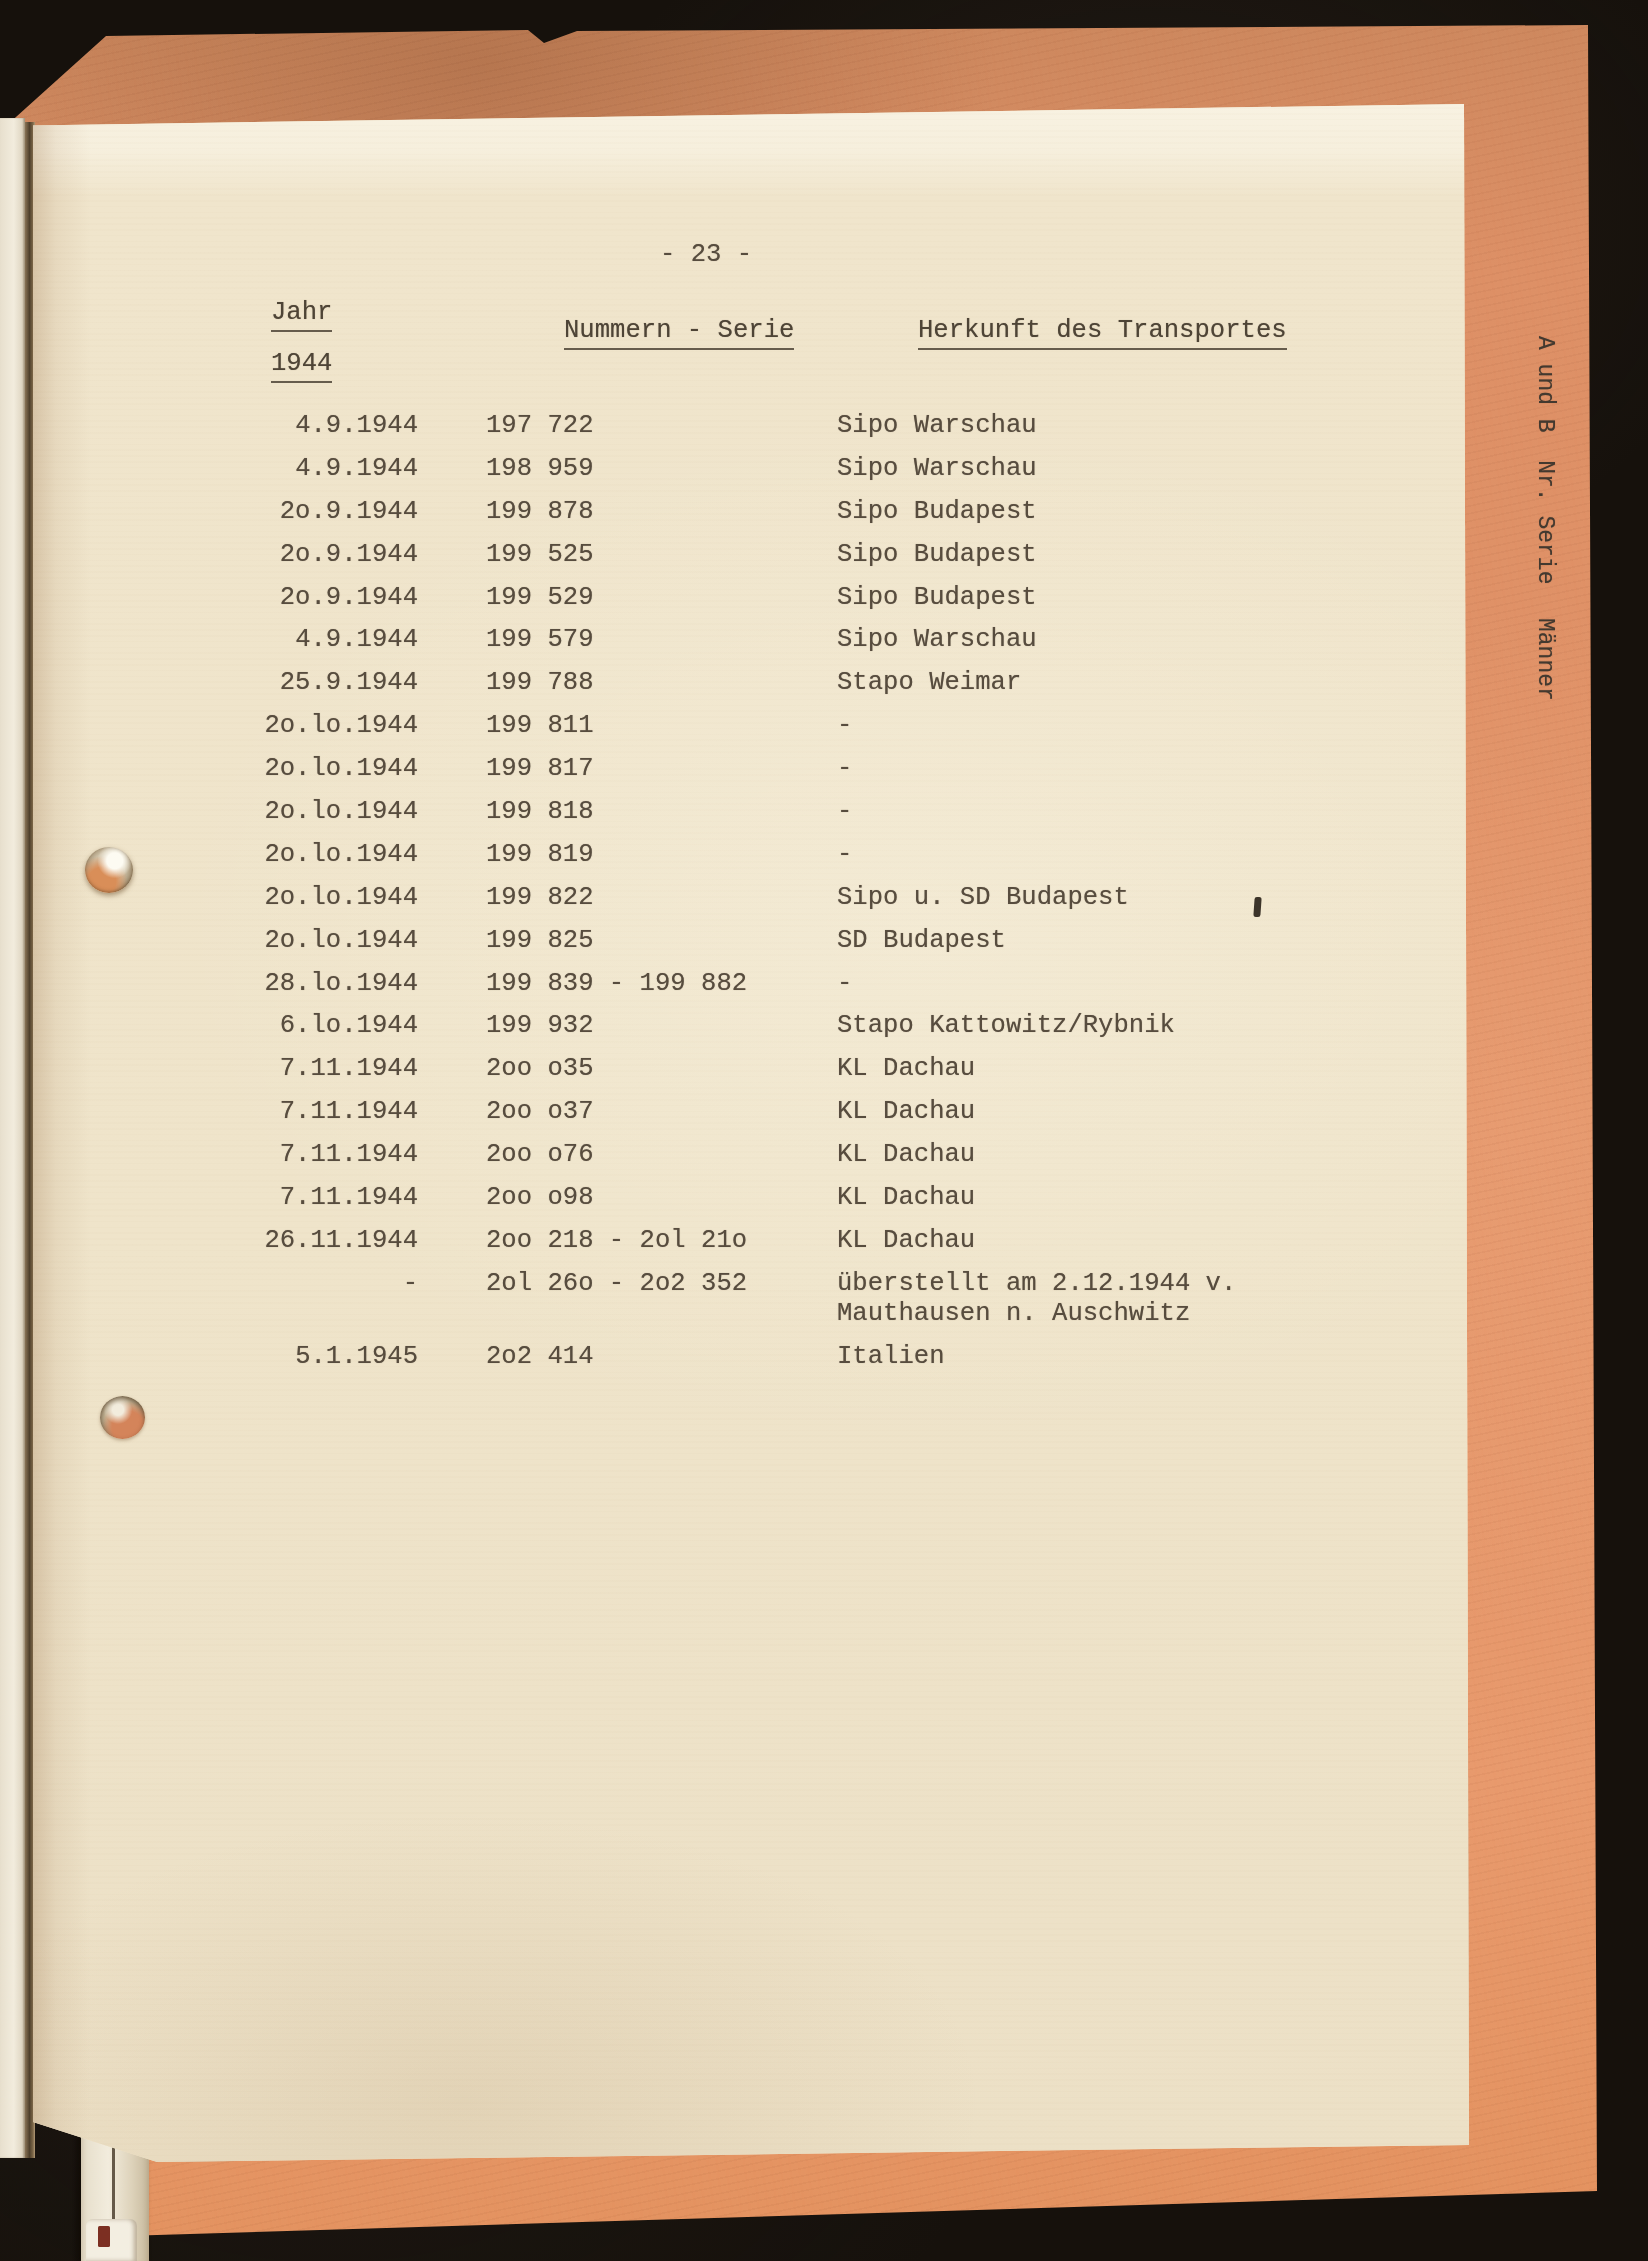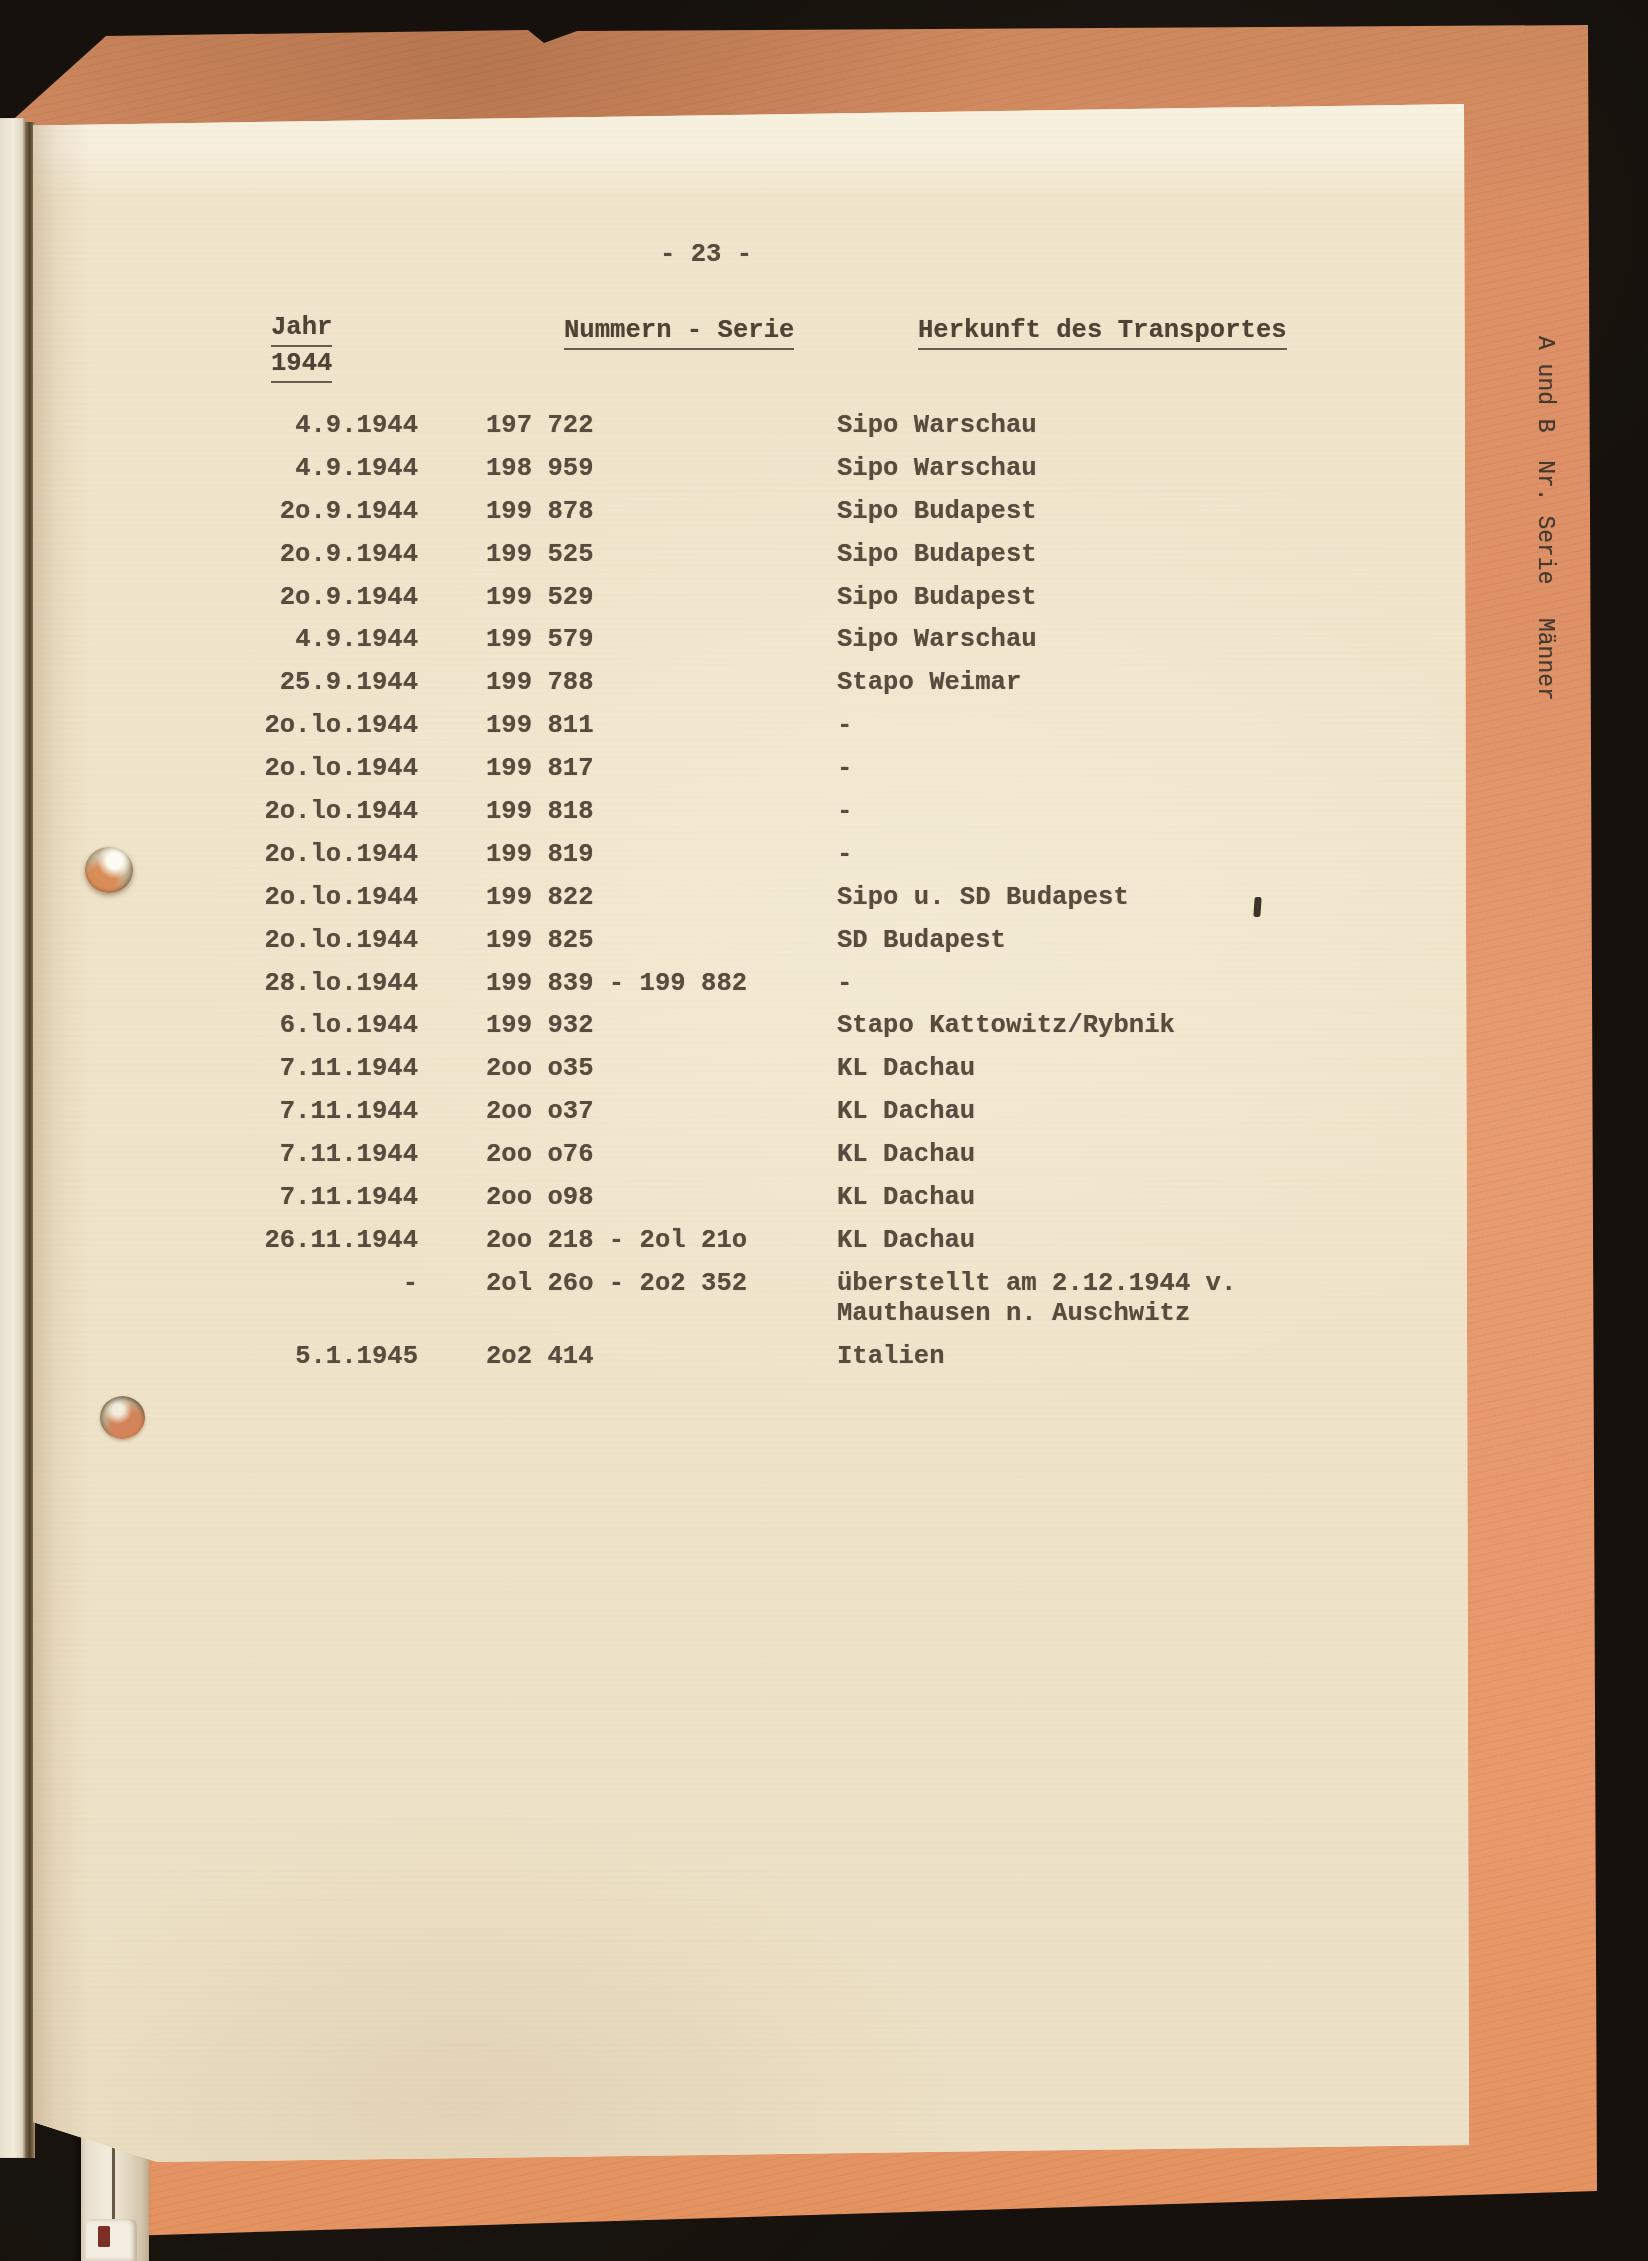--- a/index.html
+++ b/index.html
@@ -44,35 +44,34 @@
   .tab-mark{position:absolute;left:98px;top:2226px;width:11.5px;height:21.4px;background:#7c2f22;border-radius:1.6px;}
   .stack-shadow{position:absolute;left:73px;top:1972px;width:10px;height:289px;background:linear-gradient(90deg,rgba(10,6,2,.0),rgba(10,6,2,.65));}
   
   .page{
     position:absolute;left:33px;top:104px;width:1436px;height:2058px;
     clip-path:polygon(0px 21.4px,1431px 0px,1436px 2041px,124px 2058px,0px 2018px);
     background:
       linear-gradient(180deg,#f8f2e2 0%,#f6efdd 2.2%,#f0e5cc 4.5%,#efe4ca 55%,#ece0c6 100%),
       #efe4ca;
     box-shadow:3.3px 4.1px 10px rgba(95,50,20,.45);
-    font-weight:bold;
   }
   .page .shade{position:absolute;inset:0;pointer-events:none;
     background:
       linear-gradient(90deg, rgba(150,110,70,.28) 0px, rgba(150,110,70,.10) 23px, rgba(0,0,0,0) 58px),
       radial-gradient(1072px 742px at 62% 40%, rgba(255,252,240,.25), rgba(0,0,0,0) 70%),
       radial-gradient(742px 412px at 30% 97%, rgba(165,130,85,.14), rgba(0,0,0,0) 70%),
       repeating-linear-gradient(0deg, rgba(170,140,95,.025) 0 1.6px, rgba(0,0,0,0) 1.6px 5.8px);
   }
   
   .type{color:#574c3e;font-size:25.6px;text-shadow:0 0 0.8px rgba(87,76,62,.55);}
   .pageno{position:absolute;left:627px;top:138px;line-height:1;}
   .hdr{position:absolute;line-height:1;color:#4e4436;padding-bottom:4.1px;
        border-bottom:2.5px double rgba(78,68,54,.85);}
-  .hdr-jahr1{left:238px;top:211px;}
+  .hdr-jahr1{left:238px;top:196px;}
   .hdr-jahr2{left:238px;top:247px;}
   .hdr-serie{left:531px;top:214px;}
   .hdr-herk{left:885px;top:214px;text-align:right;}
   .rows{position:absolute;left:0;top:307px;width:1436px;}
   .trow{display:flex;align-items:flex-start;line-height:30.5px;padding-bottom:12.4px;}
   .c-date{width:385px;text-align:right;white-space:pre;}
   .c-serie{margin-left:68px;width:313px;white-space:pre;}
   .c-herk{margin-left:38px;white-space:pre-line;}
   
   .ink-mark{position:absolute;left:1221px;top:793px;width:6.6px;height:20px;background:#3c342a;

